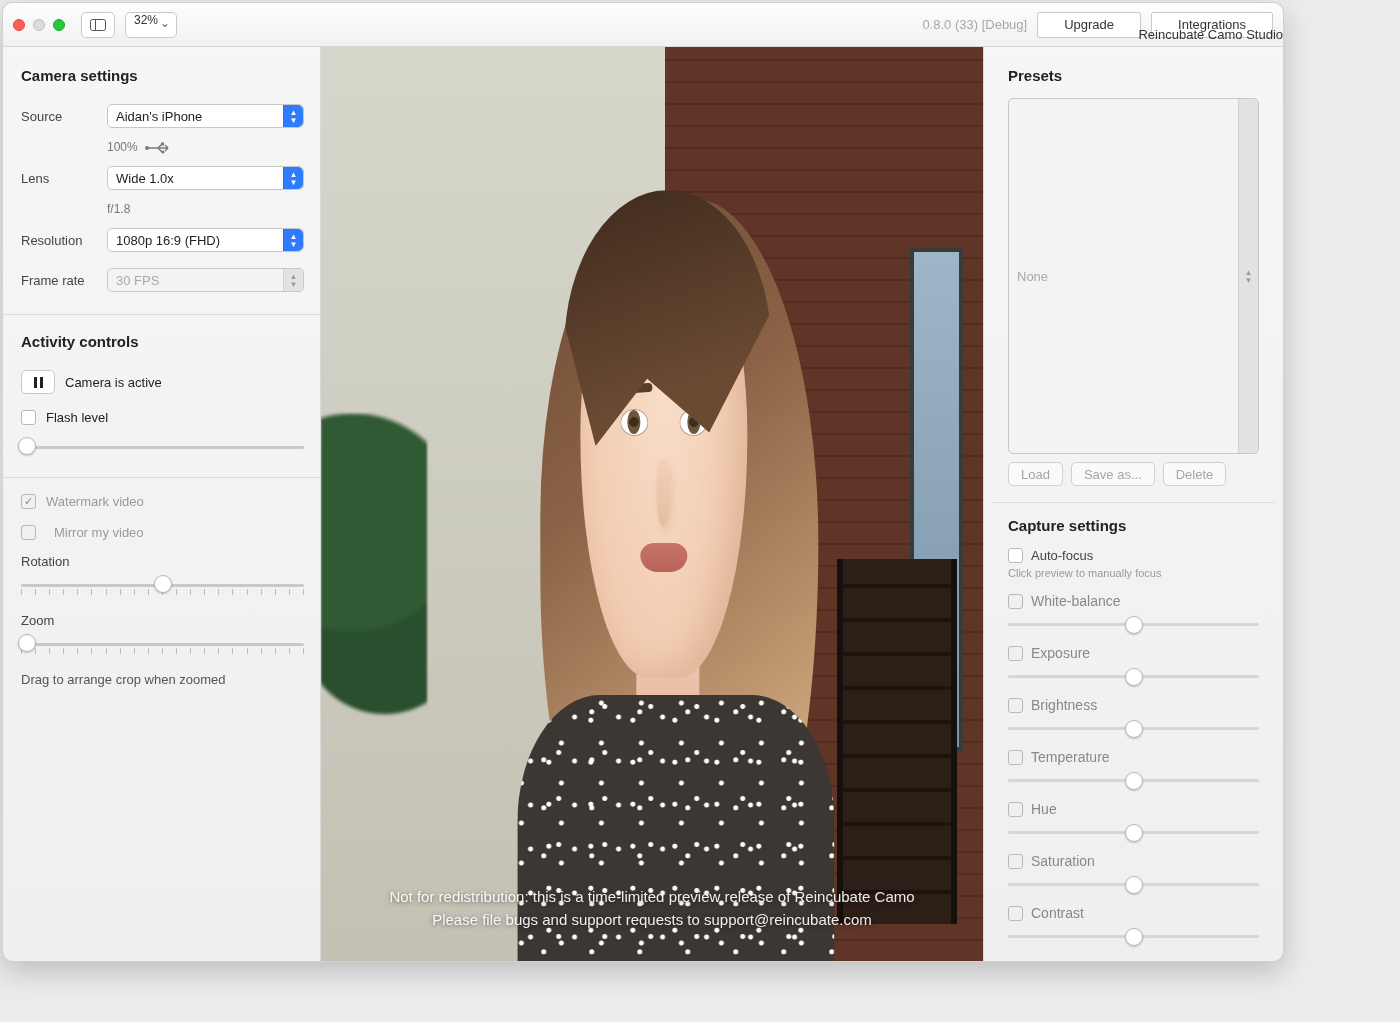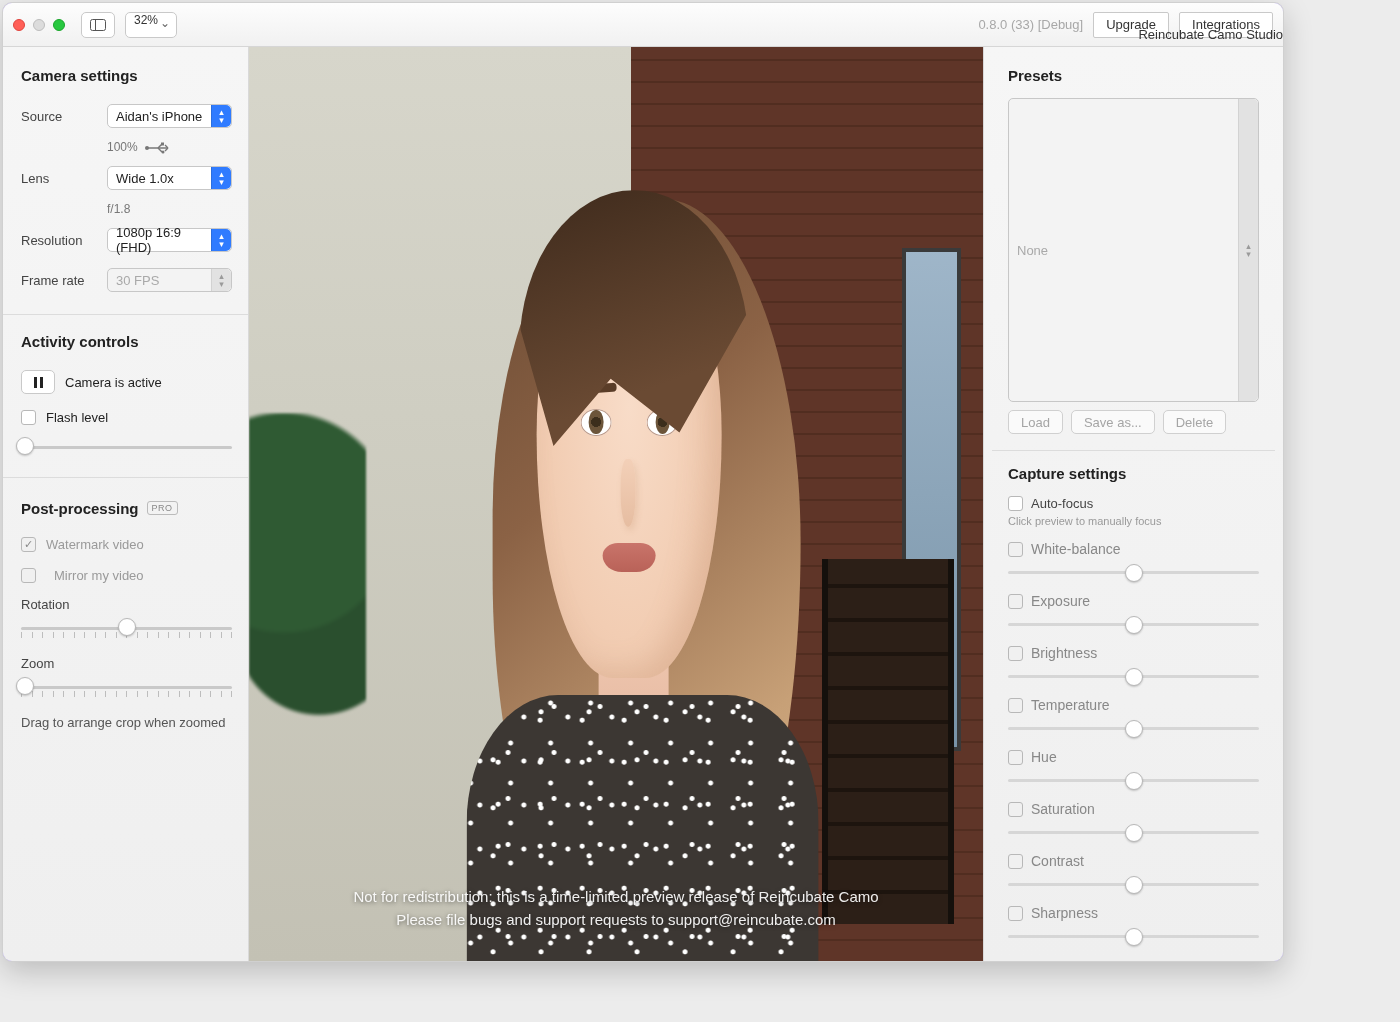--- a/index.html
+++ b/index.html
@@ -41,24 +41,24 @@
     height:26px;min-width:34px;border:1px solid #c9c9c9;border-radius:5px;
     background:#fff;display:flex;align-items:center;justify-content:center;
     padding:0 6px;font-size:12px;color:#333;
   }
   .zoom-sel{height:26px;border:1px solid #c9c9c9;border-radius:5px;background:#fff;
     padding:0 18px 0 8px;font-size:12px;color:#333;position:relative;}
   .zoom-sel::after{content:"⌄";position:absolute;right:6px;top:3px;color:#666;font-size:12px;}
   .title-center{position:absolute;left:0;right:0;text-align:right;font-size:13px;color:#333;pointer-events:none;margin-top:20px;}
   .title-right{margin-left:auto;display:flex;align-items:center;gap:10px;}
   .ver{color:#a8a8a8;font-size:13px;}
-  .tb-btn{height:26px;border:1px solid #c9c9c9;border-radius:2px;background:#fff;padding:0 12px;font-size:13px;color:#333;}
+  .tb-btn{height:26px;border:1px solid #c9c9c9;border-radius:2px;background:#fff;padding:0 26px;font-size:13px;color:#333;}
   .body{flex:1;display:flex;min-height:0;}
   
-  .left{width:246px;background:linear-gradient(#f6f6f6,#efefef);border-right:1px solid #d9d9d9;
+  .left{width:318px;background:linear-gradient(#f6f6f6,#efefef);border-right:1px solid #d9d9d9;
     padding:14px 16px 14px 18px;display:flex;flex-direction:column;gap:8px;}
   .sec-title{font-size:15px;font-weight:700;color:#222;margin:6px 0 8px;}
   .row{display:flex;align-items:center;gap:8px;margin:4px 0;}
   .row-label{width:78px;color:#444;font-size:13px;}
   .select{
     flex:1;height:24px;border:1px solid #c7c7c7;border-radius:5px;background:#fff;
     display:flex;align-items:center;padding:0 26px 0 8px;font-size:13px;position:relative;
   }
   .select .stepper{
     position:absolute;right:0;top:0;bottom:0;width:20px;border-left:1px solid #2a6fe0;
@@ -265,24 +265,20 @@
         <span class="checkbox"></span>
         <span>Flash level</span>
       </div>
       <div class="slider">
         <div class="track"></div>
         <div class="thumb" style="left: 2%;"></div>
       </div>
 
       <div class="divider"></div>
 
-      <div class="row" style="align-items:center;gap:8px;">
-        <div class="sec-title" style="margin:6px 0 4px;">Post-processing</div>
-        <span class="pro-badge">PRO</span>
-      </div>
       <div class="row" style="gap:10px;">
         <span class="checkbox checked disabled"></span>
         <span style="color:#9a9a9a">Watermark video</span>
       </div>
       <div class="row" style="gap:18px;">
         <span class="checkbox disabled"></span>
         <span style="color:#9a9a9a">Mirror my video</span>
       </div>
 
       <div class="slider-wrap">
@@ -466,26 +462,16 @@
       <div class="cap-group">
         <div class="cap-row">
             <span class="checkbox disabled"></span>
             <span class="cap-label">Contrast</span>
           </div>
         <div class="slider">
             <div class="track"></div>
             <div class="thumb" style="left: 50%;"></div>
           </div>
       </div>
-      <div class="cap-group">
-        <div class="cap-row">
-            <span class="checkbox disabled"></span>
-            <span class="cap-label">Sharpness</span>
-          </div>
-        <div class="slider">
-            <div class="track"></div>
-            <div class="thumb" style="left: 50%;"></div>
-          </div>
-      </div>
 
     </div>
   </div>
 </div>
 
 </body></html>

